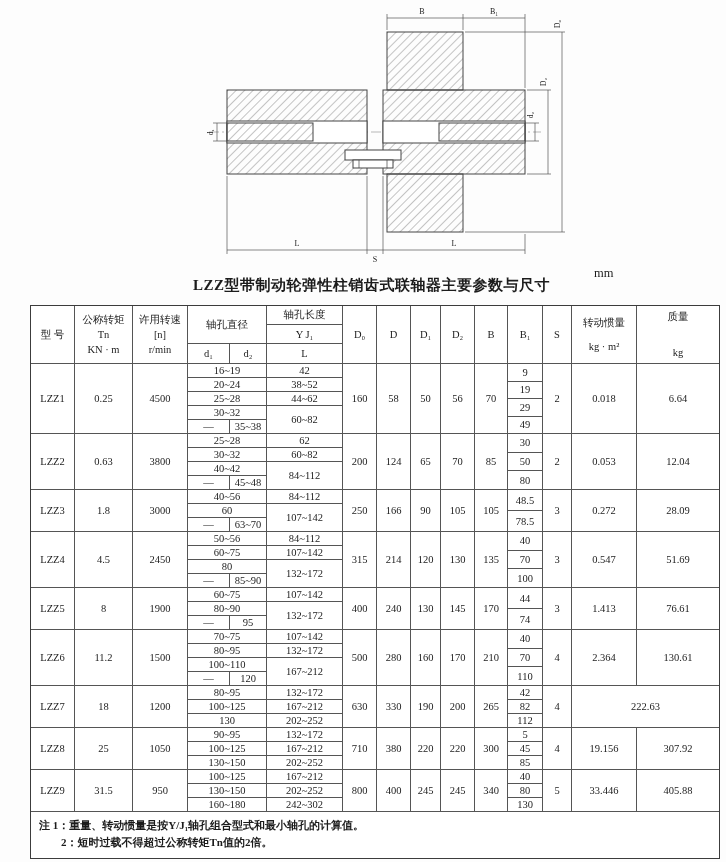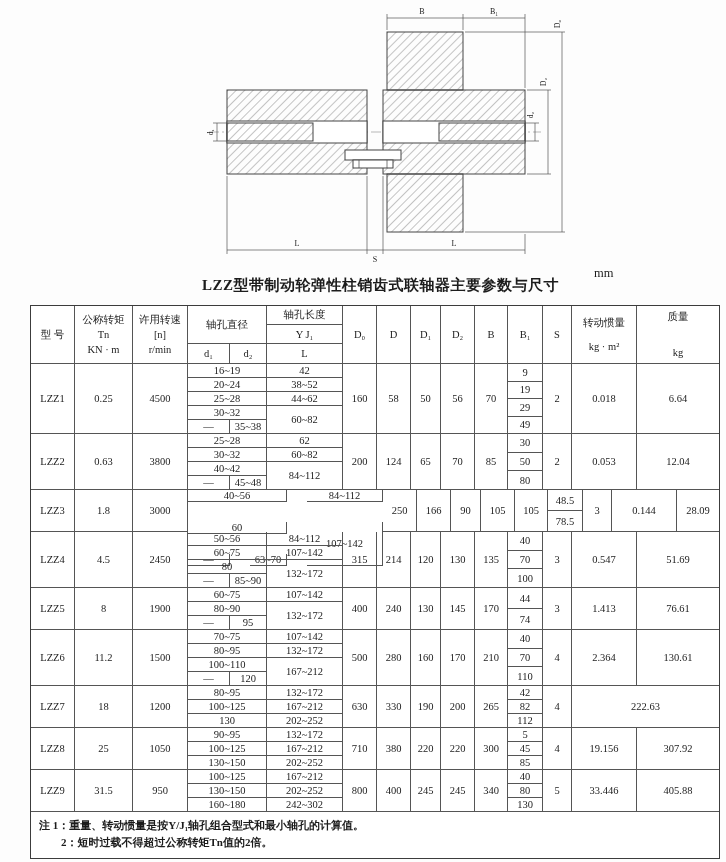--- a/index.html
+++ b/index.html
@@ -1,19 +1,19 @@
 <!DOCTYPE html>
 <html><head>
 <meta charset="utf-8">
 <style>
   html,body{margin:0;padding:0;background:#fff;}
   body{width:726px;height:862px;overflow:hidden;font-family:"Liberation Serif","DejaVu Serif",serif;color:#1c1c1c;}
   .sheet{position:relative;width:726px;height:862px;background:#fdfdfd;}
   .drawing{position:absolute;top:2px;left:0;width:726px;display:flex;justify-content:center;padding-left:56px;box-sizing:border-box;}
-  .page-title{position:absolute;left:202px;top:276px;font-size:15px;font-weight:600;letter-spacing:.5px;}
+  .page-title{position:absolute;left:193px;top:276px;font-size:15px;font-weight:600;letter-spacing:.5px;}
   .unit-label{position:absolute;left:594px;top:266px;font-size:12.5px;}
   .frame{position:absolute;left:30px;top:305px;width:690px;border:1.6px solid #3c3c3c;box-sizing:border-box;background:#fff;}
   .thead{display:flex;height:58px;border-bottom:1px solid #555;box-sizing:border-box;}
   .hc{border-right:1px solid #555;display:flex;flex-direction:column;align-items:center;justify-content:center;text-align:center;font-size:10.5px;line-height:1.45;box-sizing:border-box;}
   .hc.sp{justify-content:space-evenly;}
   .hc.last{border-right:none;}
   .hgrp{display:flex;flex-direction:column;border-right:1px solid #555;box-sizing:border-box;}
   .hgrp-top{height:38px;display:flex;align-items:center;justify-content:center;font-size:10.5px;border-bottom:1px solid #555;box-sizing:border-box;}
   .hgrp-bot{height:19px;display:flex;}
   .hsub{display:flex;align-items:center;justify-content:center;font-size:10.5px;box-sizing:border-box;}
@@ -211,39 +211,39 @@
             <div class="b1c">80</div>
           </div>
           <div class="tc w-s">2</div>
           <div class="tc w-inertia">0.053</div>
           <div class="tc w-mass last">12.04</div>
         </div>
         <div class="trow" style="height: 42px;">
           <div class="tc w-model">LZZ3</div>
           <div class="tc w-tn">1.8</div>
           <div class="tc w-rpm">3000</div>
-          <div class="bore-grid" style="grid-template-rows: repeat(3, 1fr); gap: 20px;">
+          <div class="bore-grid" style="grid-template-rows: repeat(3, 1fr);">
             <div class="bc" style="grid-area: 1 / 1 / auto / span 2;">40~56</div>
             <div class="bc" style="grid-area: 1 / 3 / span 1;">84~112</div>
             <div class="bc" style="grid-area: 2 / 1 / auto / span 2;">60</div>
             <div class="bc" style="grid-area: 2 / 3 / span 2;">107~142</div>
             <div class="bc" style="grid-area: 3 / 1;">—</div>
             <div class="bc" style="grid-area: 3 / 2;">63~70</div>
           </div>
           <div class="tc w-c34">250</div>
           <div class="tc w-c34">166</div>
           <div class="tc w-c30">90</div>
           <div class="tc w-c34">105</div>
           <div class="tc w-c33">105</div>
           <div class="b1-grid">
             <div class="b1c">48.5</div>
             <div class="b1c">78.5</div>
           </div>
           <div class="tc w-s">3</div>
-          <div class="tc w-inertia">0.144</div>
+          <div class="tc w-inertia">0.272</div>
           <div class="tc w-mass last">28.09</div>
         </div>
         <div class="trow" style="height: 56px;">
           <div class="tc w-model">LZZ4</div>
           <div class="tc w-tn">4.5</div>
           <div class="tc w-rpm">2450</div>
           <div class="bore-grid" style="grid-template-rows: repeat(4, 1fr);">
             <div class="bc" style="grid-area: 1 / 1 / auto / span 2;">50~56</div>
             <div class="bc" style="grid-area: 1 / 3 / span 1;">84~112</div>
             <div class="bc" style="grid-area: 2 / 1 / auto / span 2;">60~75</div>

